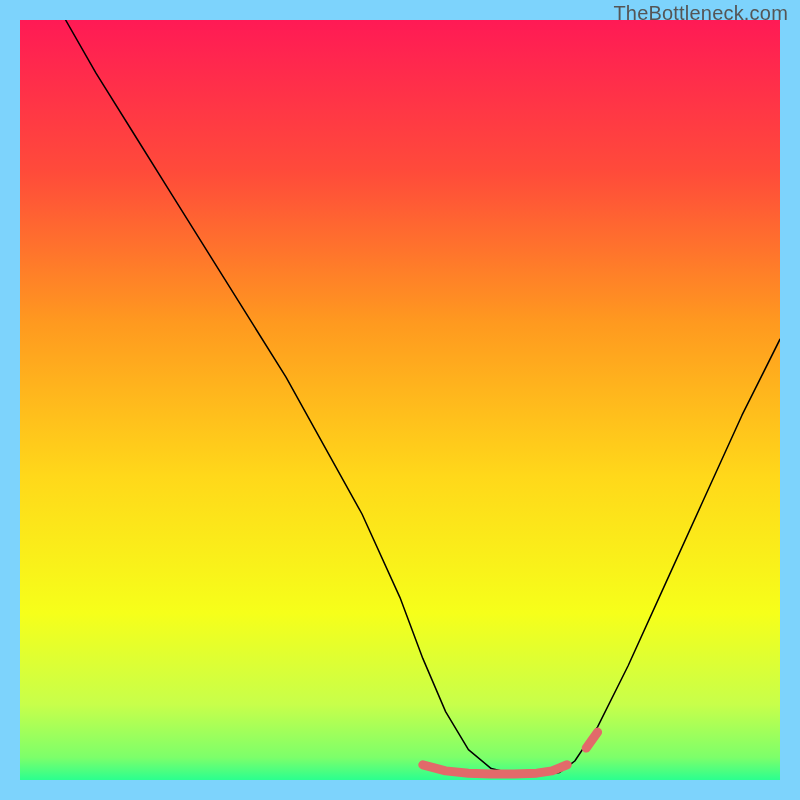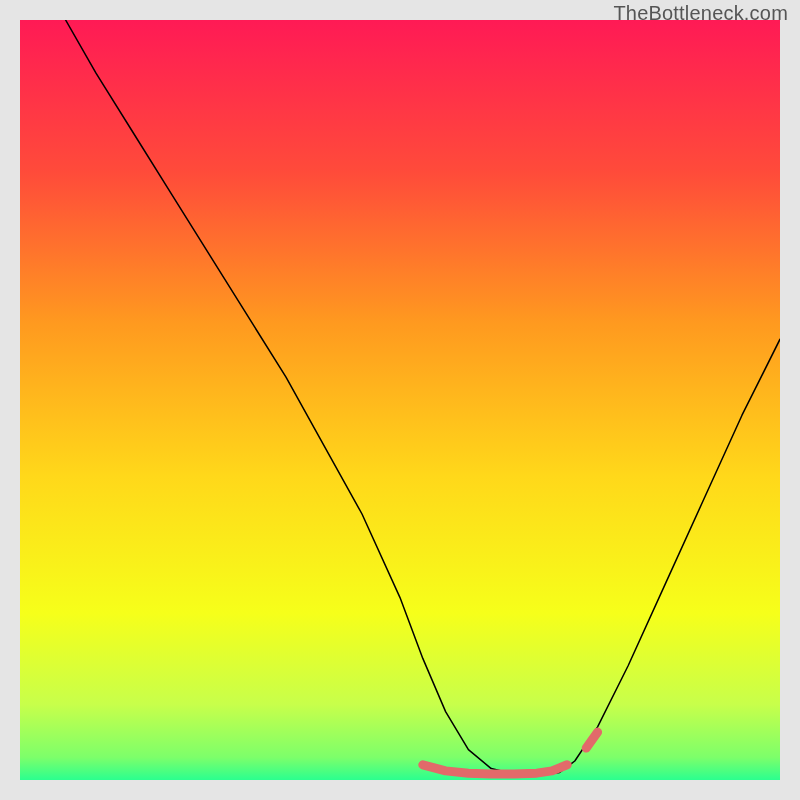--- a/index.html
+++ b/index.html
@@ -10,21 +10,21 @@
     background: #000;
     position: relative;
     font-family: Arial, sans-serif;
   }
   .frame {
     position: absolute;
     top: 0;
     left: 0;
     width: 800px;
     height: 800px;
-    background: #e5e5e5;
+    background: #7dd3fc;
   }
   .plot-area {
     position: absolute;
     top: 20px;
     left: 20px;
     width: 760px;
     height: 760px;
     overflow: hidden;
   }
   .gradient {

